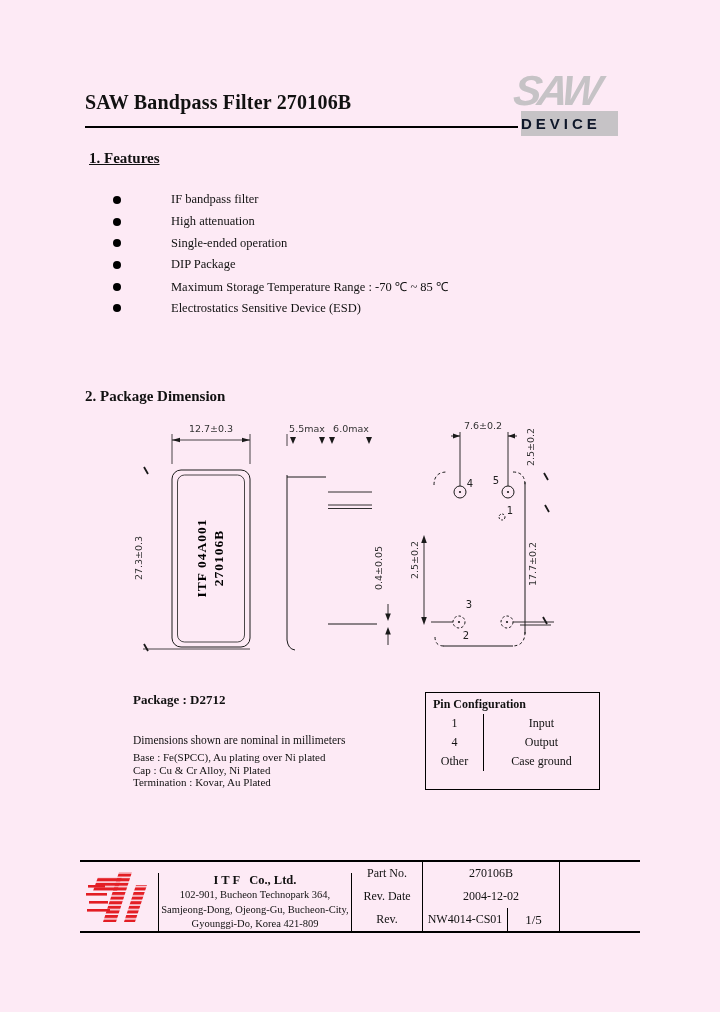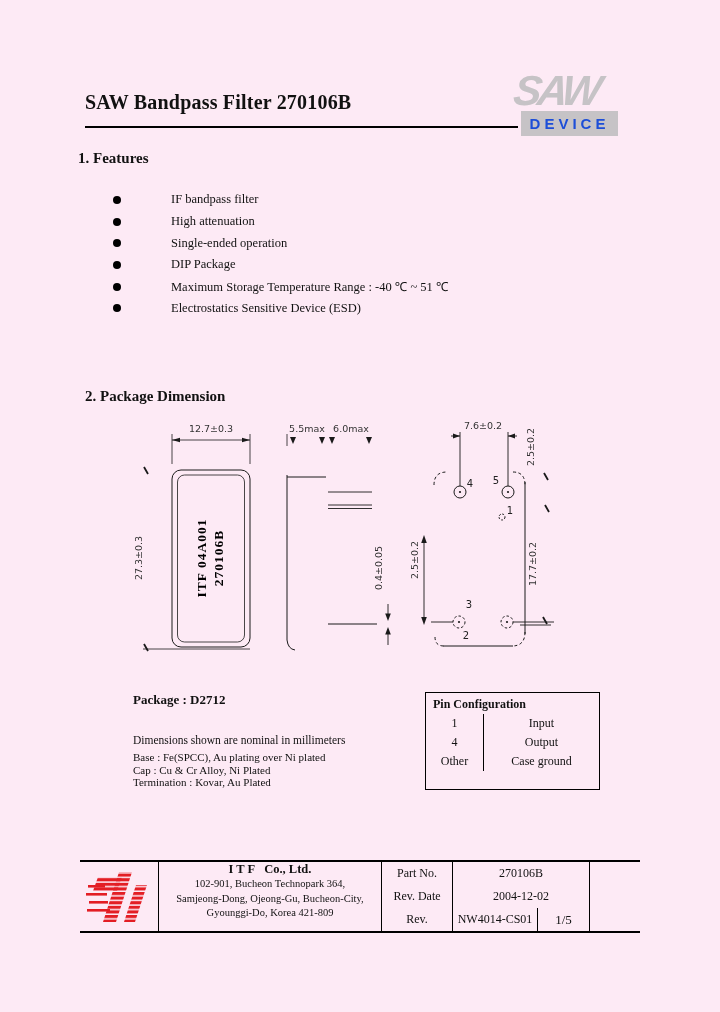--- a/index.html
+++ b/index.html
@@ -7,25 +7,25 @@
         font-family:"Liberation Serif",serif;color:#111;}
   .abs{position:absolute;}
 
   .doc-title{left:85px;top:91px;font-size:20px;font-weight:bold;letter-spacing:.2px;}
   .title-rule{left:85px;top:126px;width:433px;height:2px;background:#000;}
 
   .saw-word{left:514px;top:70px;width:110px;font-family:"Liberation Sans",sans-serif;
             font-weight:bold;font-style:italic;font-size:42px;line-height:42px;
             color:#c6c3c6;letter-spacing:-4px;transform:skewX(-8deg);}
   .device-box{left:521px;top:111px;width:97px;height:25px;background:#c6c3c6;
-              text-align:center;line-height:25px;color:#1d4ed8;font-family:"Liberation Sans",sans-serif;
+              text-align:left;line-height:25px;color:#0f172a;font-family:"Liberation Sans",sans-serif;
               font-weight:bold;font-size:15px;letter-spacing:4px;}
 
   .h2{font-size:15px;font-weight:bold;}
-  .features-h{left:78px;top:150px;}
+  .features-h{left:89px;top:150px;text-decoration:underline;}
   .features-list{left:113px;top:189px;width:420px;}
   .feat-item{height:21.7px;display:flex;align-items:center;font-size:12.5px;gap:36px;}
   .bullet{width:8px;height:8px;border-radius:50%;background:#000;margin-right:14px;flex:0 0 8px;}
 
   .pkg-h{left:85px;top:388px;}
 
   .drawing{left:130px;top:418px;width:485px;height:250px;}
   .dim{font-family:"DejaVu Sans",sans-serif;font-size:9.5px;fill:#333;stroke:none;}
   .pinlbl{font-family:"DejaVu Sans",sans-serif;font-size:10px;fill:#222;stroke:none;}
   .mark{font-family:"Liberation Serif",serif;font-weight:bold;font-size:13.5px;
@@ -38,22 +38,22 @@
   .pin-table{left:425px;top:692px;width:173px;height:96px;border:1px solid #000;font-size:12px;}
   .pin-table-title{padding:4px 0 2px 7px;font-weight:bold;}
   .pin-row{display:flex;height:19px;align-items:center;}
   .pin-col1{width:57px;text-align:center;}
   .pin-col2{flex:1;border-left:1px solid #000;text-align:center;align-self:stretch;
             display:flex;align-items:center;justify-content:center;}
 
   .footer{left:80px;top:860px;width:560px;height:69px;border-top:2px solid #000;
           border-bottom:2px solid #000;display:flex;}
   .f-logo{width:78px;display:flex;align-items:center;justify-content:center;}
-  .f-addr{width:224px;border-left:1.5px solid #000;border-right:1.5px solid #000;
-          text-align:center;padding-top:0;box-sizing:border-box;}
+  .f-addr{width:194px;border-left:1.5px solid #000;border-right:1.5px solid #000;
+          text-align:center;padding-top:0;box-sizing:border-box;margin-top:11px;}
   .f-company{font-size:12.5px;font-weight:bold;white-space:pre;}
   .f-line{font-size:10.5px;line-height:14.6px;}
   .f-rows{flex:1;display:flex;flex-direction:column;}
   .f-row{flex:1;display:flex;}
   .f-lab{width:70px;display:flex;align-items:center;justify-content:center;font-size:12px;}
   .f-val{width:138px;border-left:1.5px solid #000;border-right:1.5px solid #000;
          display:flex;align-items:center;justify-content:center;font-size:12px;box-sizing:border-box;}
   .f-val-split{width:138px;border-left:1.5px solid #000;border-right:1.5px solid #000;
          display:flex;box-sizing:border-box;}
   .f-rev{width:85px;border-right:1.5px solid #000;display:flex;align-items:center;
@@ -84,21 +84,21 @@
     <div class="feat-item">
         <span class="bullet"></span>
         <span>Single-ended operation</span>
       </div>
     <div class="feat-item">
         <span class="bullet"></span>
         <span>DIP Package</span>
       </div>
     <div class="feat-item">
         <span class="bullet"></span>
-        <span>Maximum Storage Temperature Range : -40 ℃ ~ 51 ℃</span>
+        <span>Maximum Storage Temperature Range : -70 ℃ ~ 85 ℃</span>
       </div>
     <div class="feat-item">
         <span class="bullet"></span>
         <span>Electrostatics Sensitive Device (ESD)</span>
       </div>
   </div>
 
   <div class="abs h2 pkg-h">2. Package Dimension</div>
 
   <svg class="abs drawing" viewBox="0 0 485 250">

